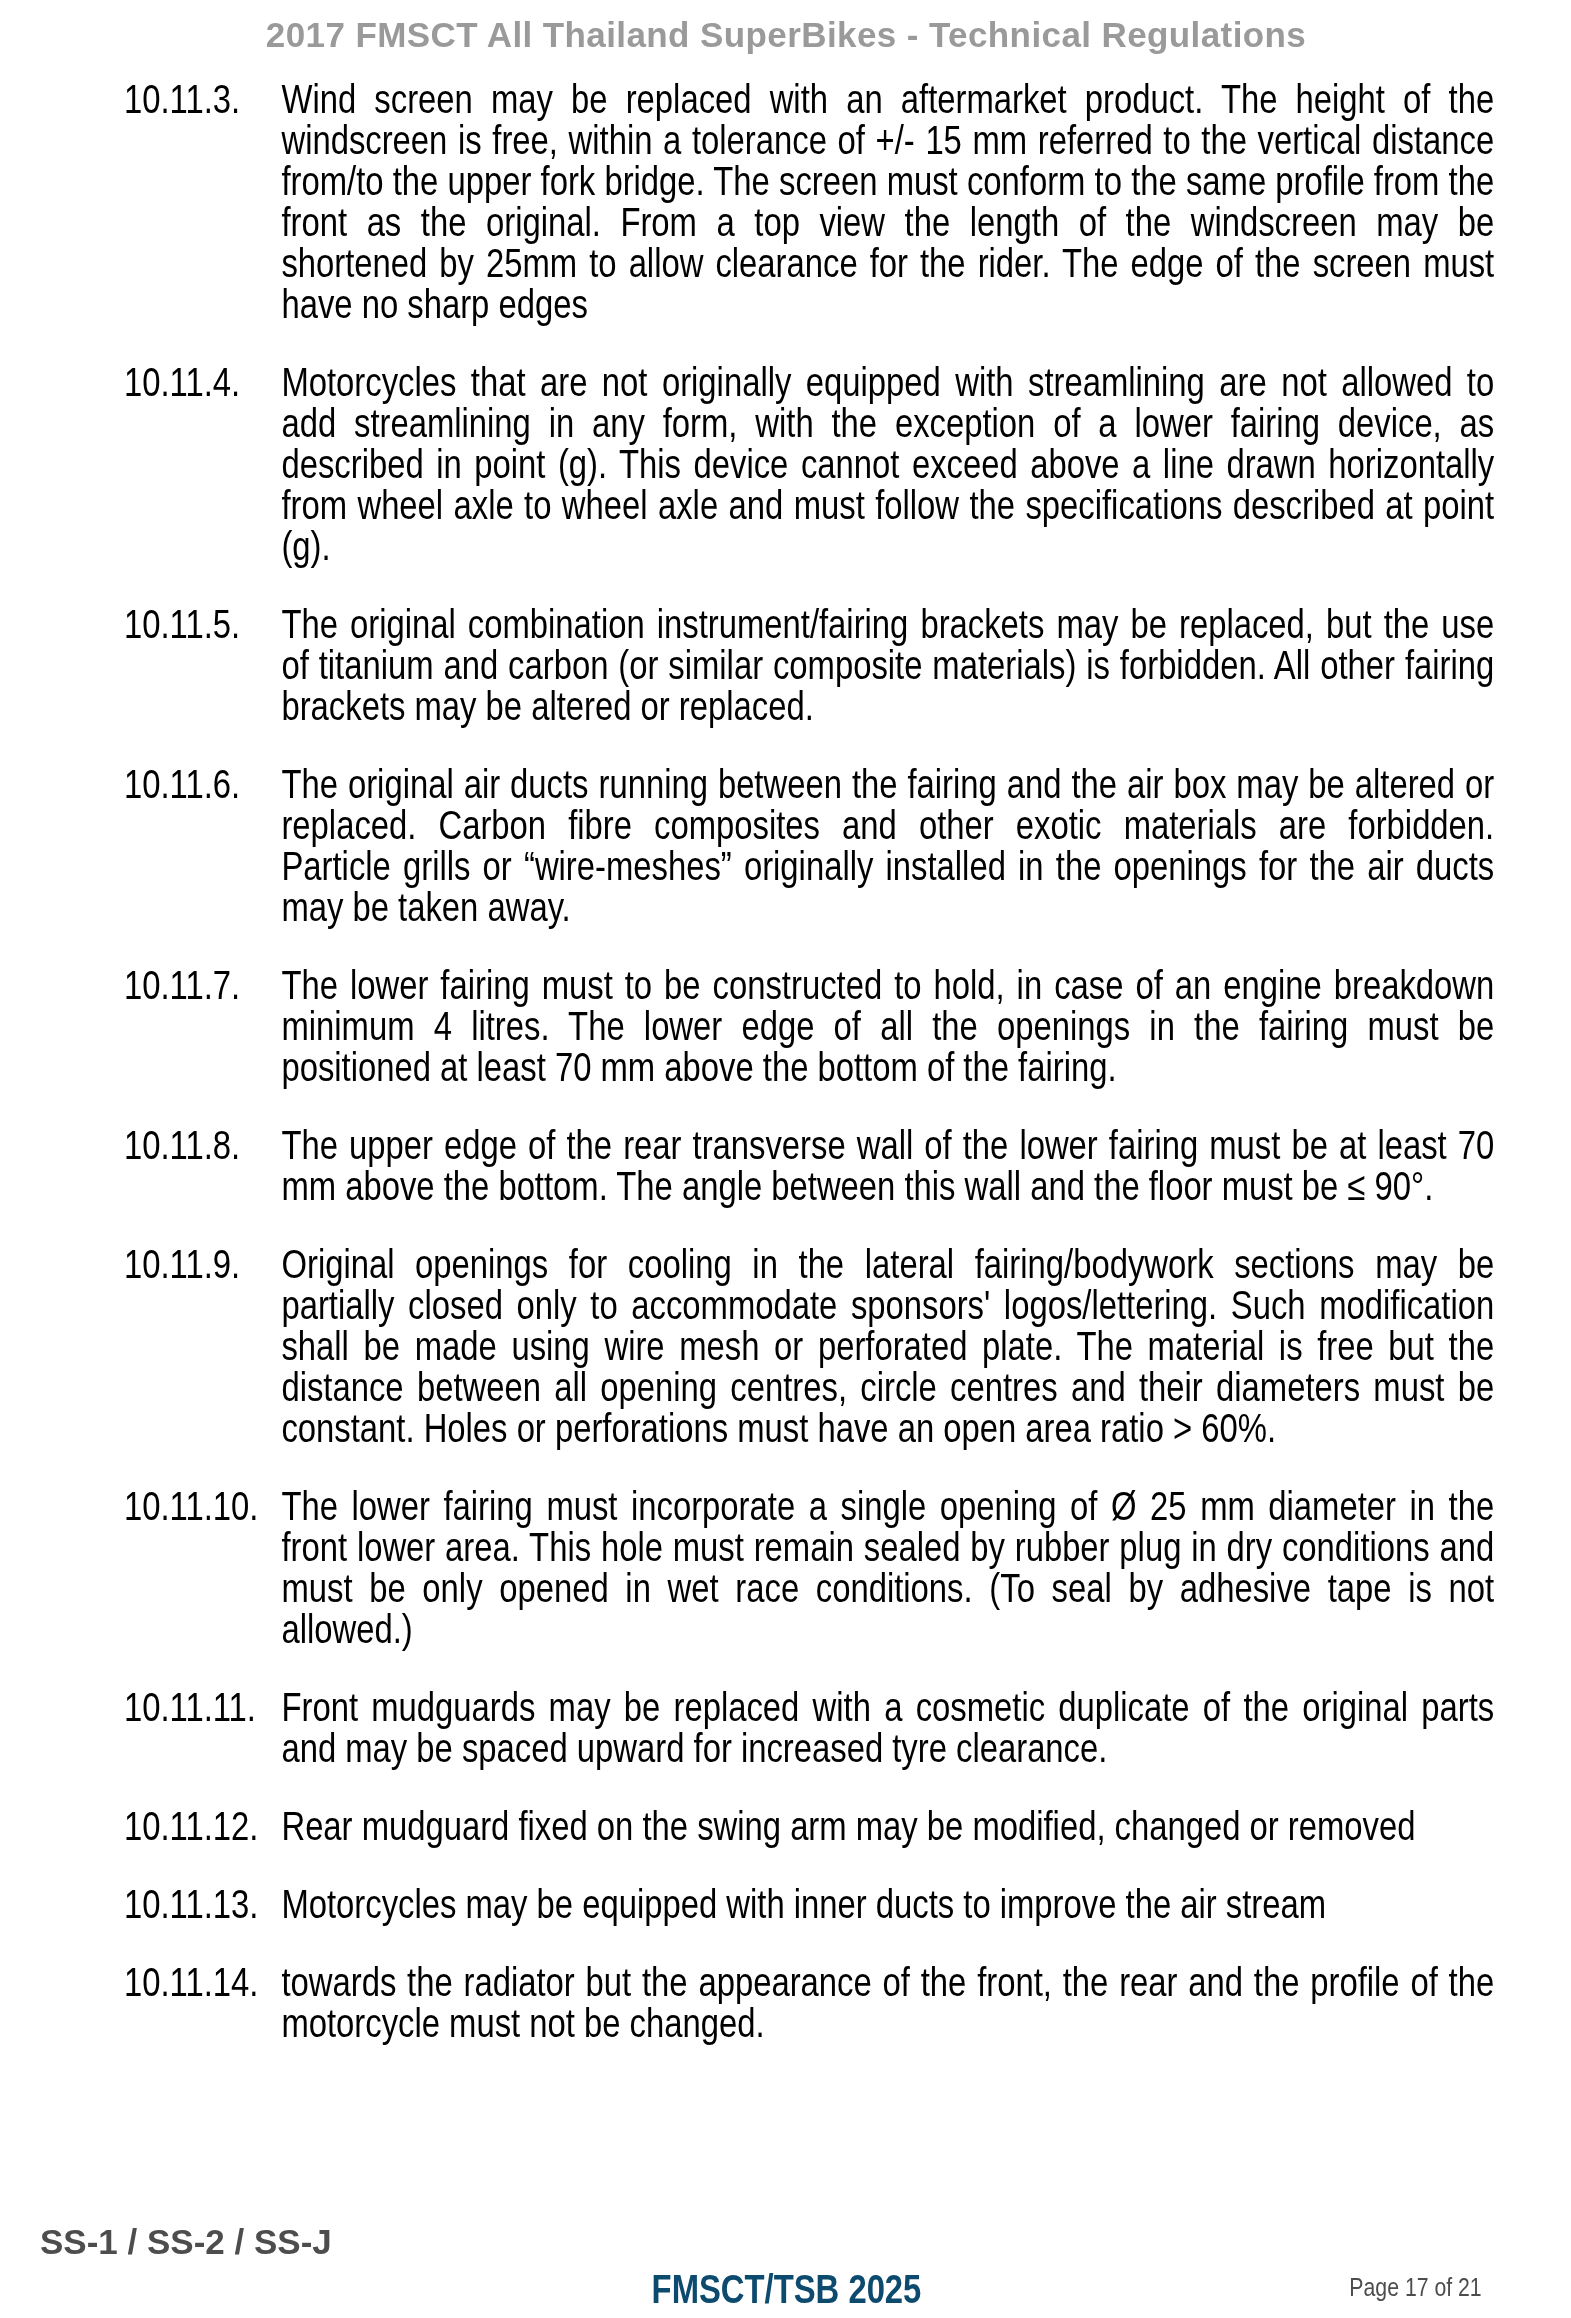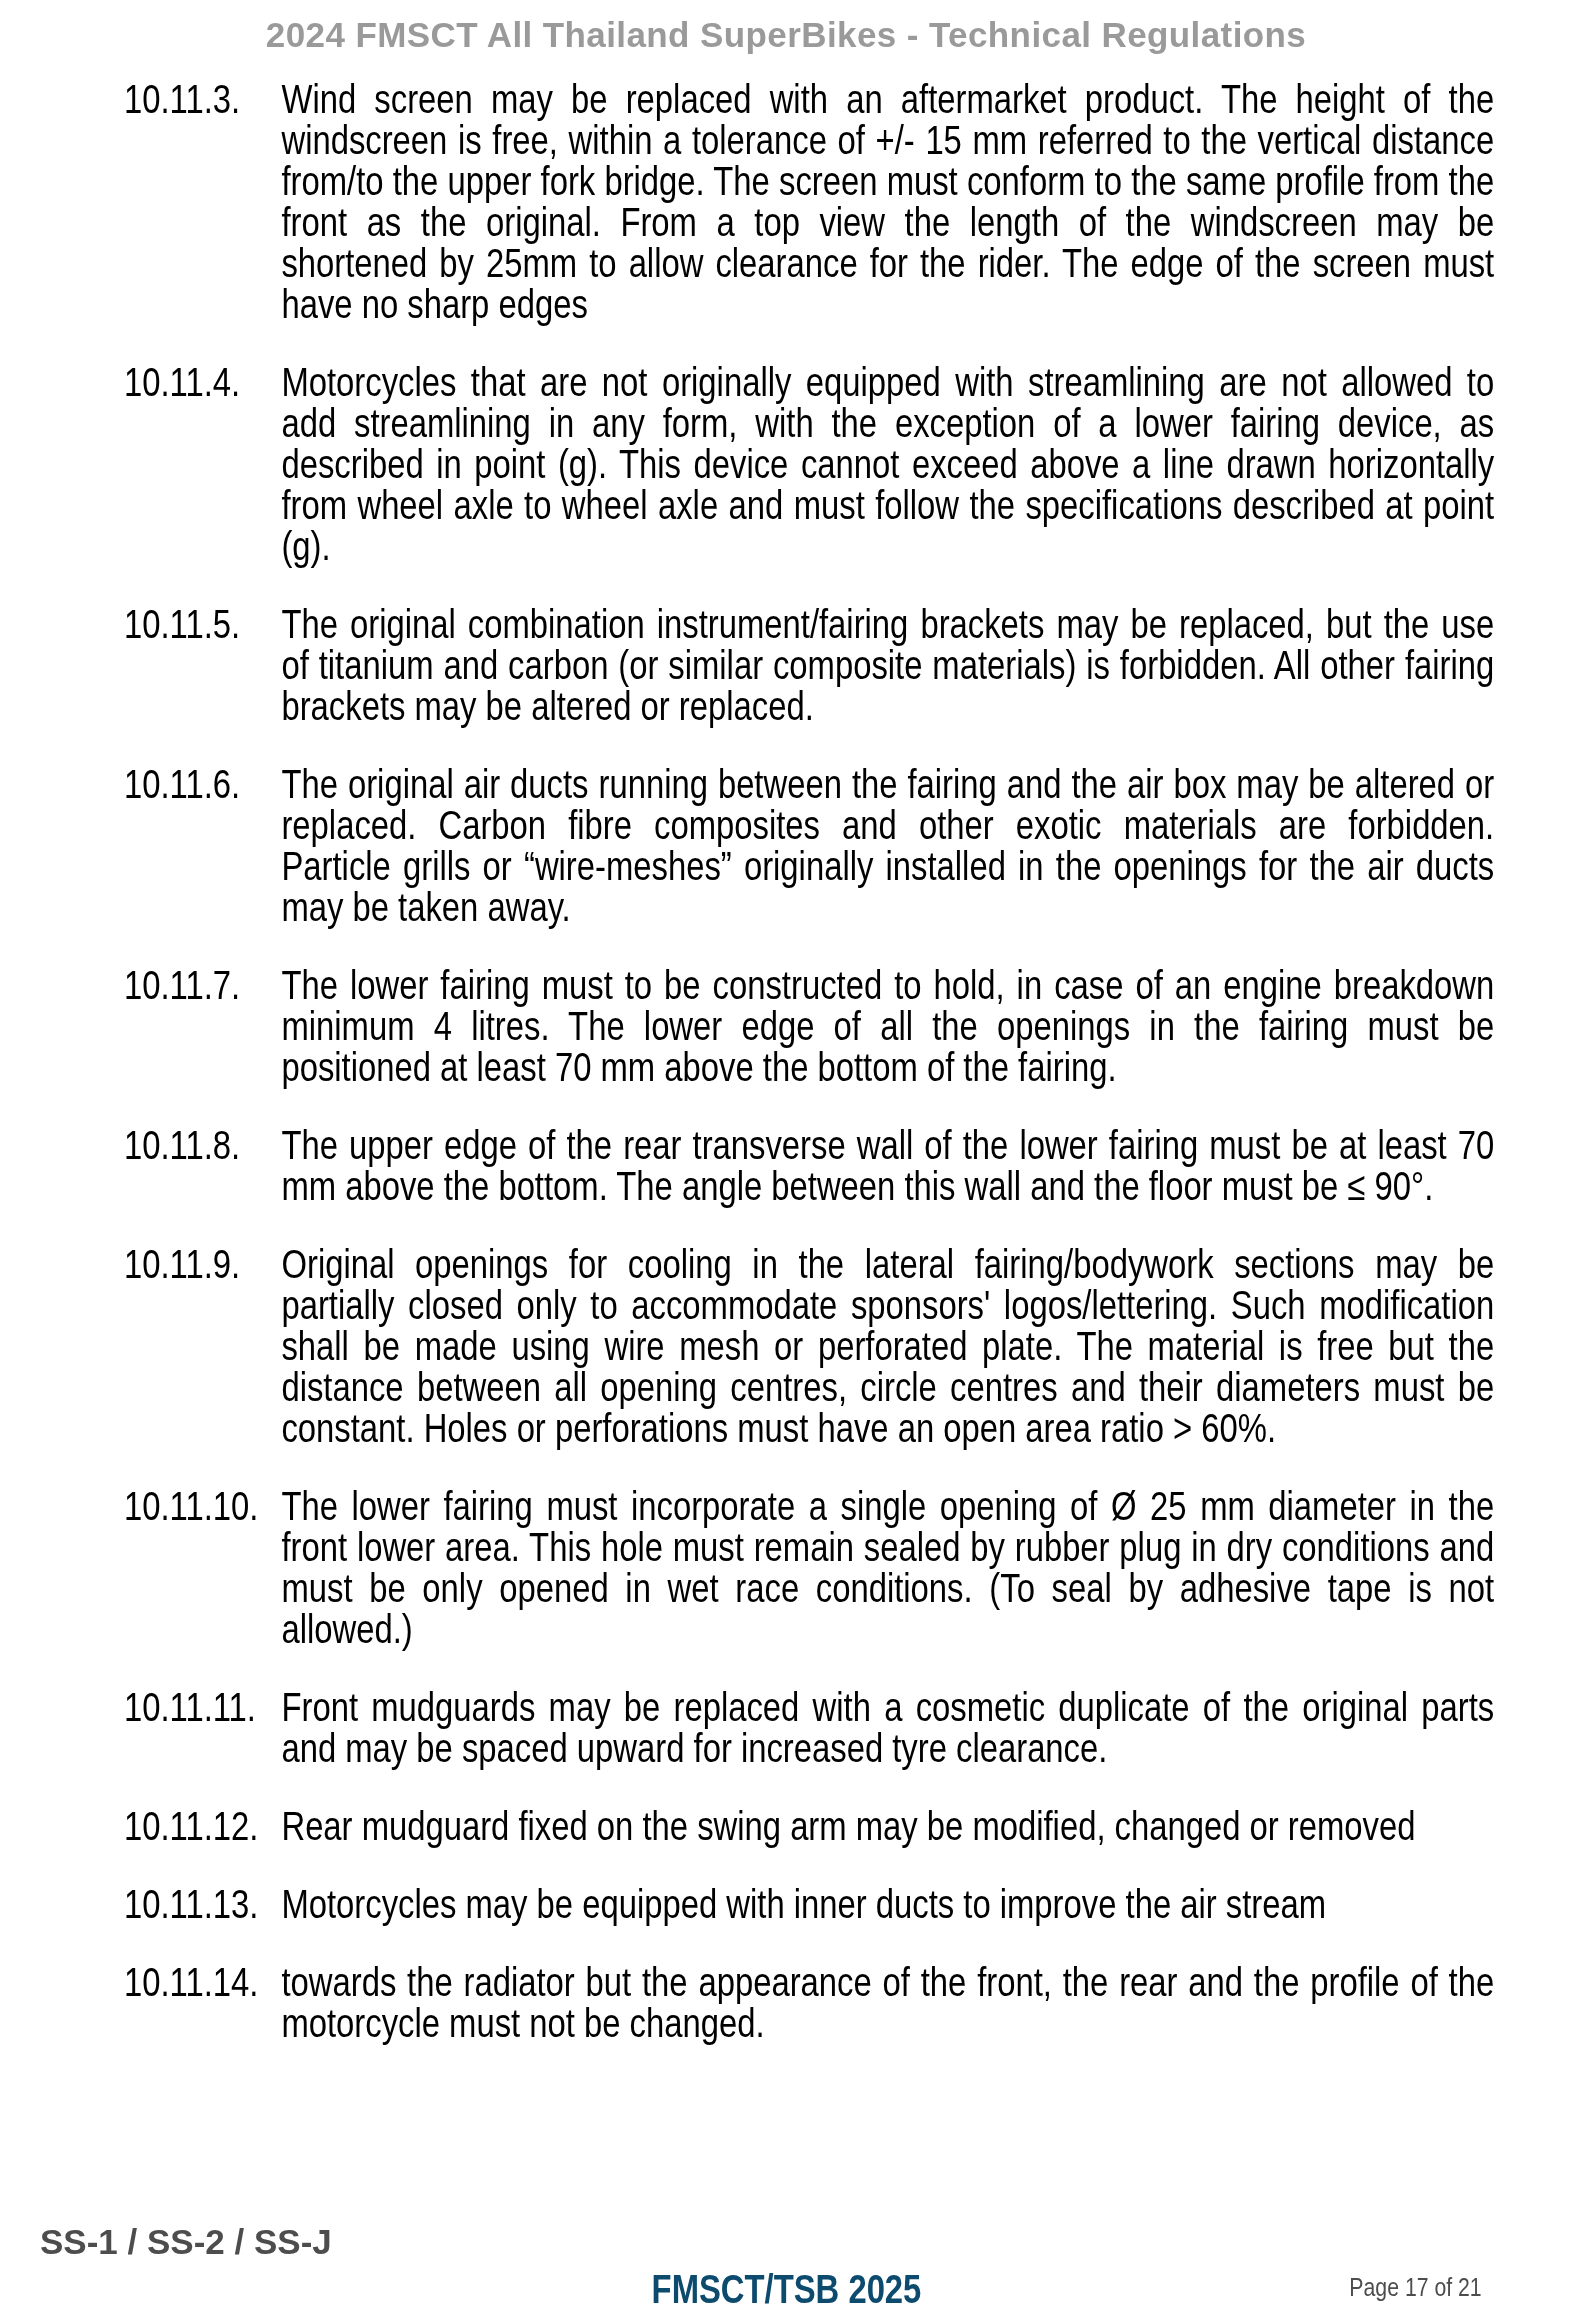--- a/index.html
+++ b/index.html
@@ -50,21 +50,21 @@
     font-size:25px;line-height:26px;font-weight:normal;
     color:#4d4d4d;white-space:nowrap;
   }
   .footer-right .condense{display:inline-block;transform:scaleX(0.85);transform-origin:100% 50%;}
 </style>
 </head>
 <body>
 
 <div class="page">
 
-  <div class="header-title">2024 FMSCT All Thailand SuperBikes - Technical Regulations</div>
+  <div class="header-title">2017 FMSCT All Thailand SuperBikes - Technical Regulations</div>
 
   <div class="content">
     <div id="sections">
   <div class="section">
     <div class="sec-num">10.11.3.</div>
     <div class="sec-text">Wind screen may be replaced with an aftermarket product. The height of the windscreen is free, within a tolerance of +/- 15 mm referred to the vertical distance from/to the upper fork bridge. The screen must conform to the same profile from the front as the original. From a top view the length of the windscreen may be shortened by 25mm to allow clearance for the rider. The edge of the screen must have no sharp edges</div>
   </div>
 
   <div class="section">
     <div class="sec-num">10.11.4.</div>

